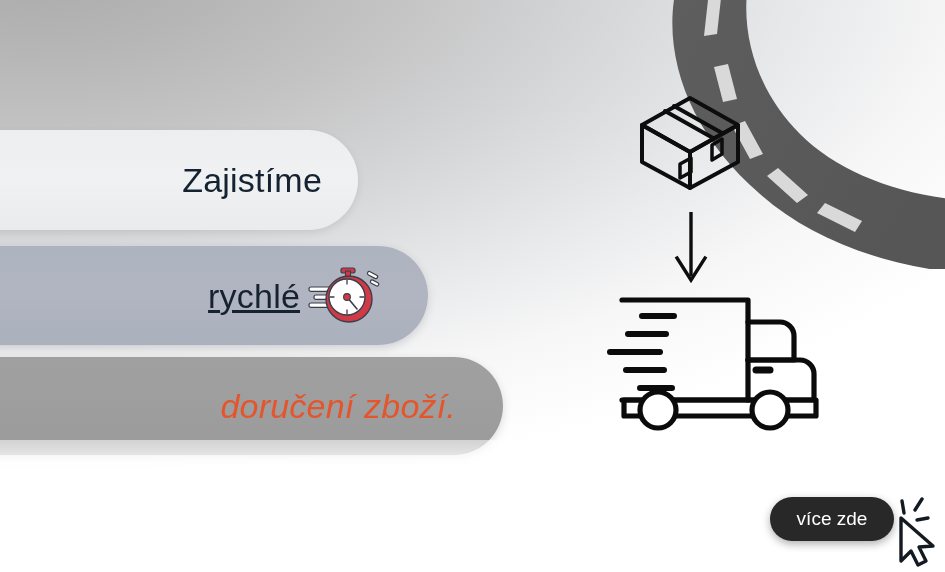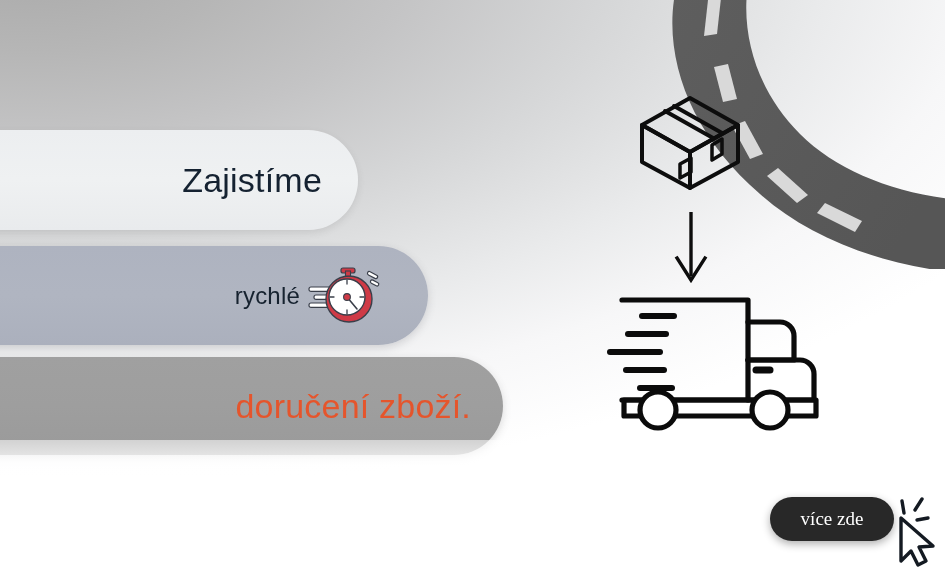--- a/index.html
+++ b/index.html
@@ -60,22 +60,22 @@
     box-shadow: 0 3px 8px rgba(80,80,80,0.2);
   }
 
   .bar-text {
     font-size:34px;
     letter-spacing:0.2px;
     white-space:nowrap;
     line-height:1;
   }
   .bar-1 .bar-text { color:#152231; margin-right:36px; font-size:34px; }
-  .bar-2 .bar-text { color:#16222f; margin-right:8px; font-size:24px; }
-  .bar-3 .bar-text { color:#e5552c; margin-right:32px; font-size:34px; }
+  .bar-2 .bar-text { color:#16222f; margin-right:8px; font-size:34px;text-decoration:underline; }
+  .bar-3 .bar-text { color:#e5552c; margin-right:47px; font-size:34px;font-style:italic; }
 
   .stopwatch {
     margin-right:42px;
     width:78px; height:74px;
     display:block;
     flex:none;
   }
 
   
   .pkg   { position:absolute; left:634px; top:92px;  width:112px; height:100px; }
@@ -83,21 +83,21 @@
   .truck { position:absolute; left:604px; top:288px; width:228px; height:148px; }
 
   
   .cta {
     position:absolute;
     left:770px; top:497px;
     width:124px; height:44px;
     border-radius:22px;
     background:#282828;
     color:#ffffff;
-    font-family:Liberation Serif, serif;
+    font-family:Liberation Sans, sans-serif;
     font-size:19px;
     display:flex; align-items:center; justify-content:center;
     box-shadow:0 3px 8px rgba(0,0,0,0.32);
     border:none;
     cursor:pointer;
     user-select:none;
   }
 
   
   .cursor { position:absolute; left:884px; top:489px; width:58px; height:80px; pointer-events:none; }

